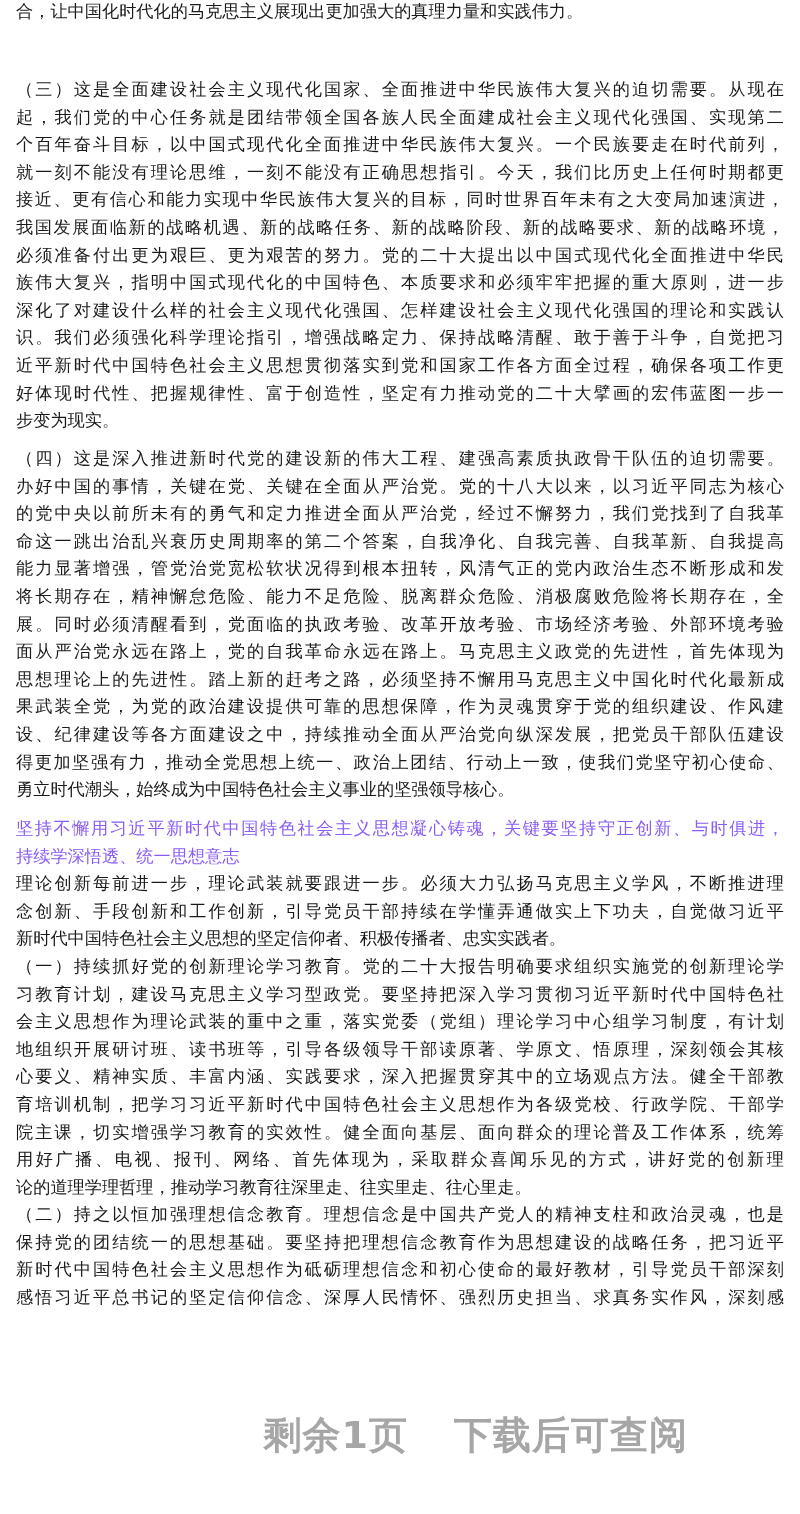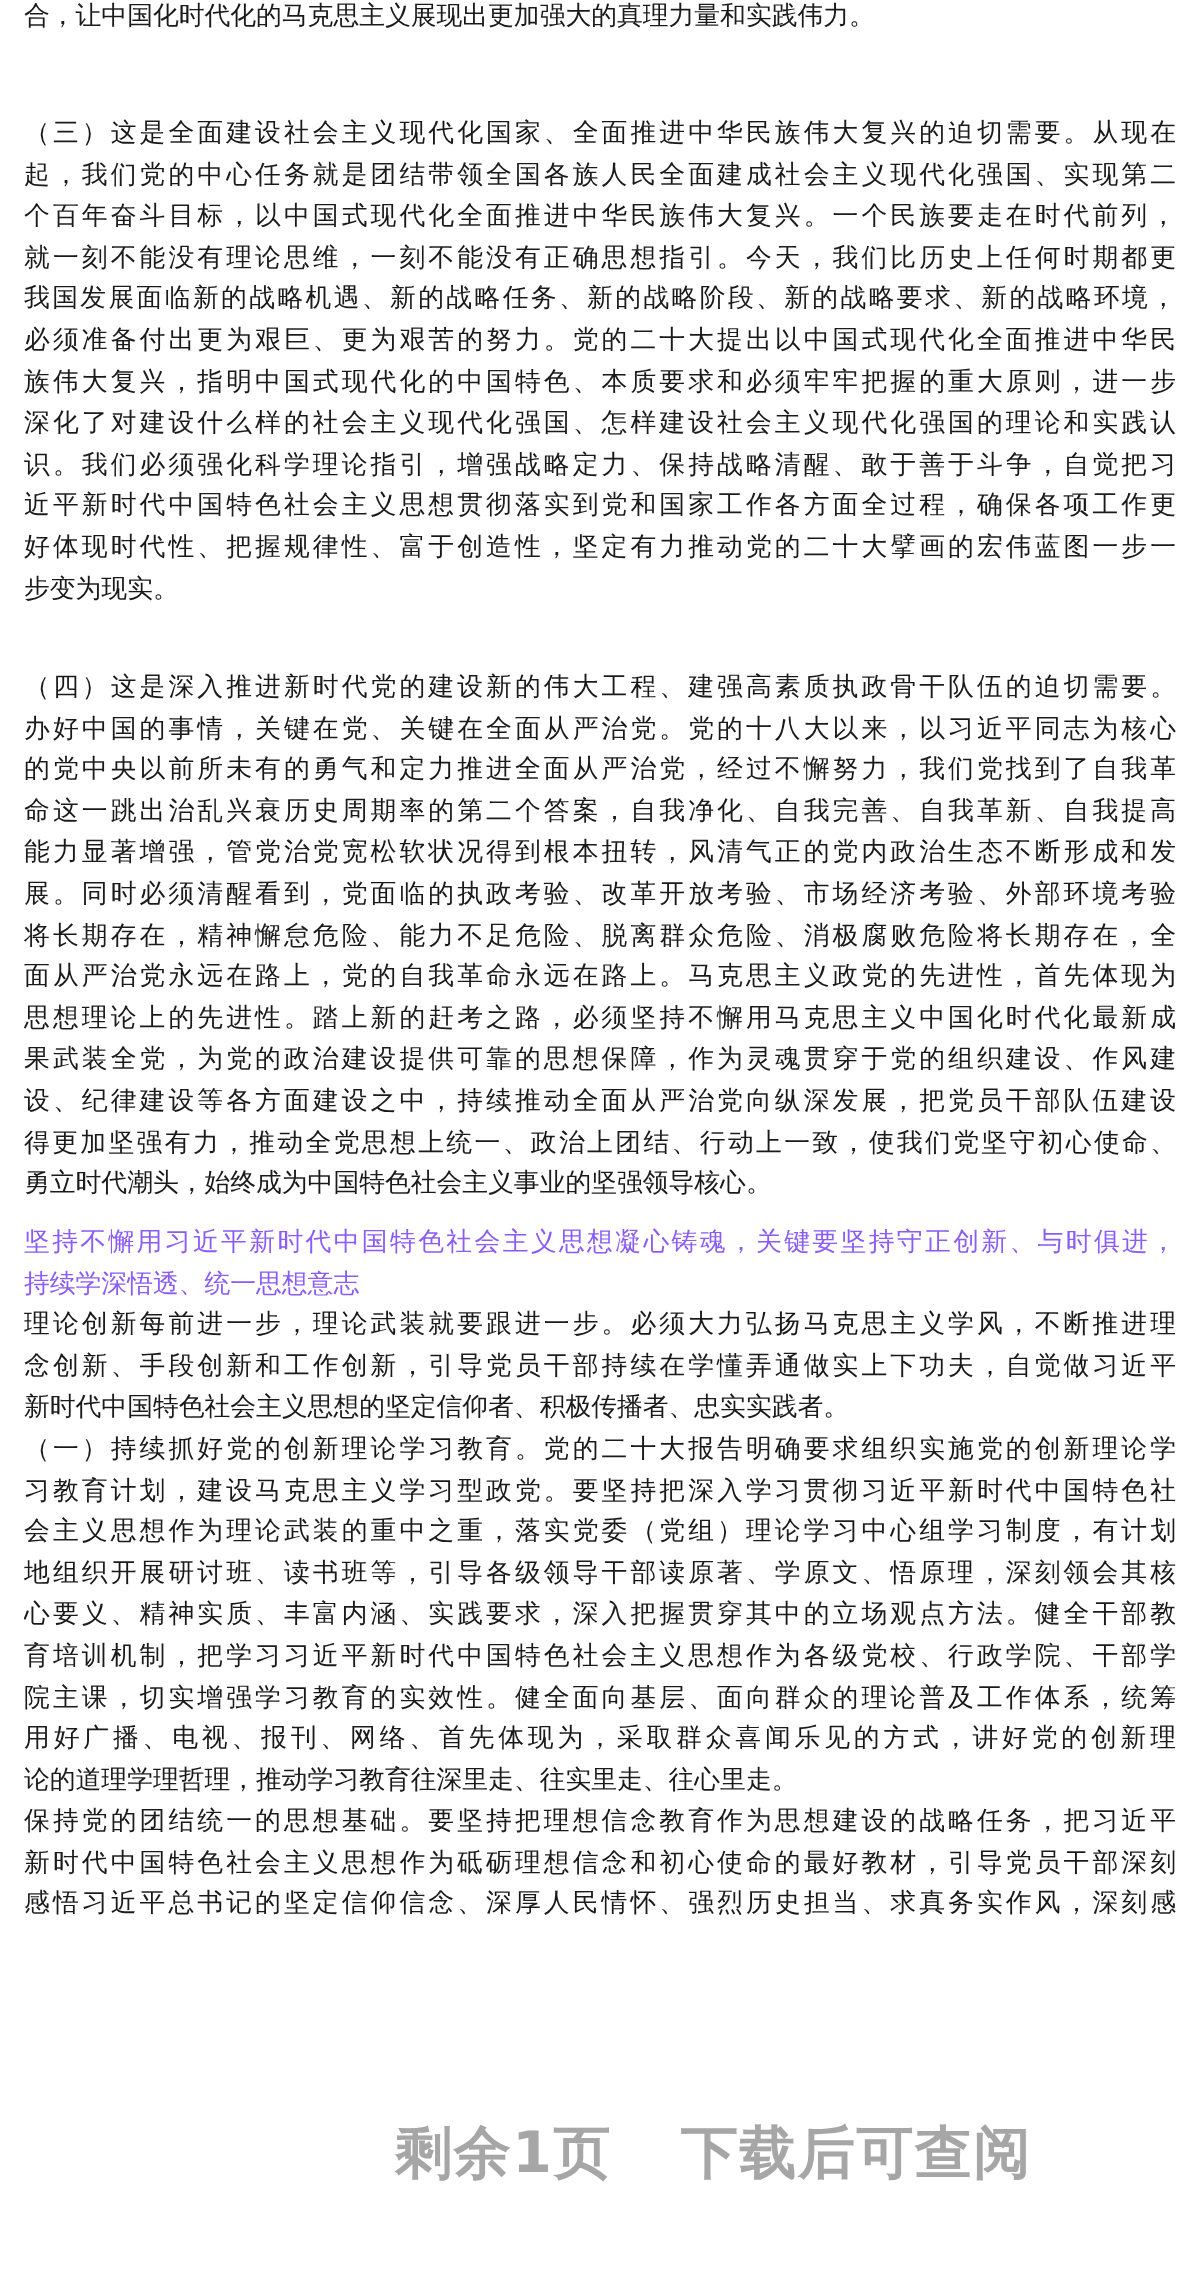--- a/index.html
+++ b/index.html
@@ -24,38 +24,39 @@
 
   <div class="block" style="top:-2px">
     <div class="line last">合，让中国化时代化的马克思主义展现出更加强大的真理力量和实践伟力。</div>
   </div>
 
   <div class="block" style="top:76px">
     <div class="line">（三）这是全面建设社会主义现代化国家、全面推进中华民族伟大复兴的迫切需要。从现在</div>
     <div class="line">起，我们党的中心任务就是团结带领全国各族人民全面建成社会主义现代化强国、实现第二</div>
     <div class="line">个百年奋斗目标，以中国式现代化全面推进中华民族伟大复兴。一个民族要走在时代前列，</div>
     <div class="line">就一刻不能没有理论思维，一刻不能没有正确思想指引。今天，我们比历史上任何时期都更</div>
+    <div class="line">接近、更有信心和能力实现中华民族伟大复兴的目标，同时世界百年未有之大变局加速演进，</div>
     <div class="line">我国发展面临新的战略机遇、新的战略任务、新的战略阶段、新的战略要求、新的战略环境，</div>
     <div class="line">必须准备付出更为艰巨、更为艰苦的努力。党的二十大提出以中国式现代化全面推进中华民</div>
     <div class="line">族伟大复兴，指明中国式现代化的中国特色、本质要求和必须牢牢把握的重大原则，进一步</div>
     <div class="line">深化了对建设什么样的社会主义现代化强国、怎样建设社会主义现代化强国的理论和实践认</div>
     <div class="line">识。我们必须强化科学理论指引，增强战略定力、保持战略清醒、敢于善于斗争，自觉把习</div>
     <div class="line">近平新时代中国特色社会主义思想贯彻落实到党和国家工作各方面全过程，确保各项工作更</div>
     <div class="line">好体现时代性、把握规律性、富于创造性，坚定有力推动党的二十大擘画的宏伟蓝图一步一</div>
     <div class="line last">步变为现实。</div>
   </div>
 
   <div class="block" style="top:445px">
     <div class="line">（四）这是深入推进新时代党的建设新的伟大工程、建强高素质执政骨干队伍的迫切需要。</div>
     <div class="line">办好中国的事情，关键在党、关键在全面从严治党。党的十八大以来，以习近平同志为核心</div>
     <div class="line">的党中央以前所未有的勇气和定力推进全面从严治党，经过不懈努力，我们党找到了自我革</div>
     <div class="line">命这一跳出治乱兴衰历史周期率的第二个答案，自我净化、自我完善、自我革新、自我提高</div>
     <div class="line">能力显著增强，管党治党宽松软状况得到根本扭转，风清气正的党内政治生态不断形成和发</div>
+    <div class="line">将长期存在，精神懈怠危险、能力不足危险、脱离群众危险、消极腐败危险将长期存在，全</div>
     <div class="line">展。同时必须清醒看到，党面临的执政考验、改革开放考验、市场经济考验、外部环境考验</div>
-    <div class="line">将长期存在，精神懈怠危险、能力不足危险、脱离群众危险、消极腐败危险将长期存在，全</div>
     <div class="line">面从严治党永远在路上，党的自我革命永远在路上。马克思主义政党的先进性，首先体现为</div>
     <div class="line">思想理论上的先进性。踏上新的赶考之路，必须坚持不懈用马克思主义中国化时代化最新成</div>
     <div class="line">果武装全党，为党的政治建设提供可靠的思想保障，作为灵魂贯穿于党的组织建设、作风建</div>
     <div class="line">设、纪律建设等各方面建设之中，持续推动全面从严治党向纵深发展，把党员干部队伍建设</div>
     <div class="line">得更加坚强有力，推动全党思想上统一、政治上团结、行动上一致，使我们党坚守初心使命、</div>
     <div class="line last">勇立时代潮头，始终成为中国特色社会主义事业的坚强领导核心。</div>
   </div>
 
   <div class="block heading" style="top:815px">
     <div class="line">坚持不懈用习近平新时代中国特色社会主义思想凝心铸魂，关键要坚持守正创新、与时俱进，</div>
@@ -74,20 +75,21 @@
     <div class="line">会主义思想作为理论武装的重中之重，落实党委（党组）理论学习中心组学习制度，有计划</div>
     <div class="line">地组织开展研讨班、读书班等，引导各级领导干部读原著、学原文、悟原理，深刻领会其核</div>
     <div class="line">心要义、精神实质、丰富内涵、实践要求，深入把握贯穿其中的立场观点方法。健全干部教</div>
     <div class="line">育培训机制，把学习习近平新时代中国特色社会主义思想作为各级党校、行政学院、干部学</div>
     <div class="line">院主课，切实增强学习教育的实效性。健全面向基层、面向群众的理论普及工作体系，统筹</div>
     <div class="line">用好广播、电视、报刊、网络、首先体现为，采取群众喜闻乐见的方式，讲好党的创新理</div>
     <div class="line last">论的道理学理哲理，推动学习教育往深里走、往实里走、往心里走。</div>
   </div>
 
   <div class="block" style="top:1201px">
+    <div class="line">（二）持之以恒加强理想信念教育。理想信念是中国共产党人的精神支柱和政治灵魂，也是</div>
     <div class="line">保持党的团结统一的思想基础。要坚持把理想信念教育作为思想建设的战略任务，把习近平</div>
     <div class="line">新时代中国特色社会主义思想作为砥砺理想信念和初心使命的最好教材，引导党员干部深刻</div>
     <div class="line">感悟习近平总书记的坚定信仰信念、深厚人民情怀、强烈历史担当、求真务实作风，深刻感</div>
   </div>
 </div>
 
 <div class="more">
   <span>剩余1页</span><span class="gap"></span><span>下载后可查阅</span>
 </div>
 

